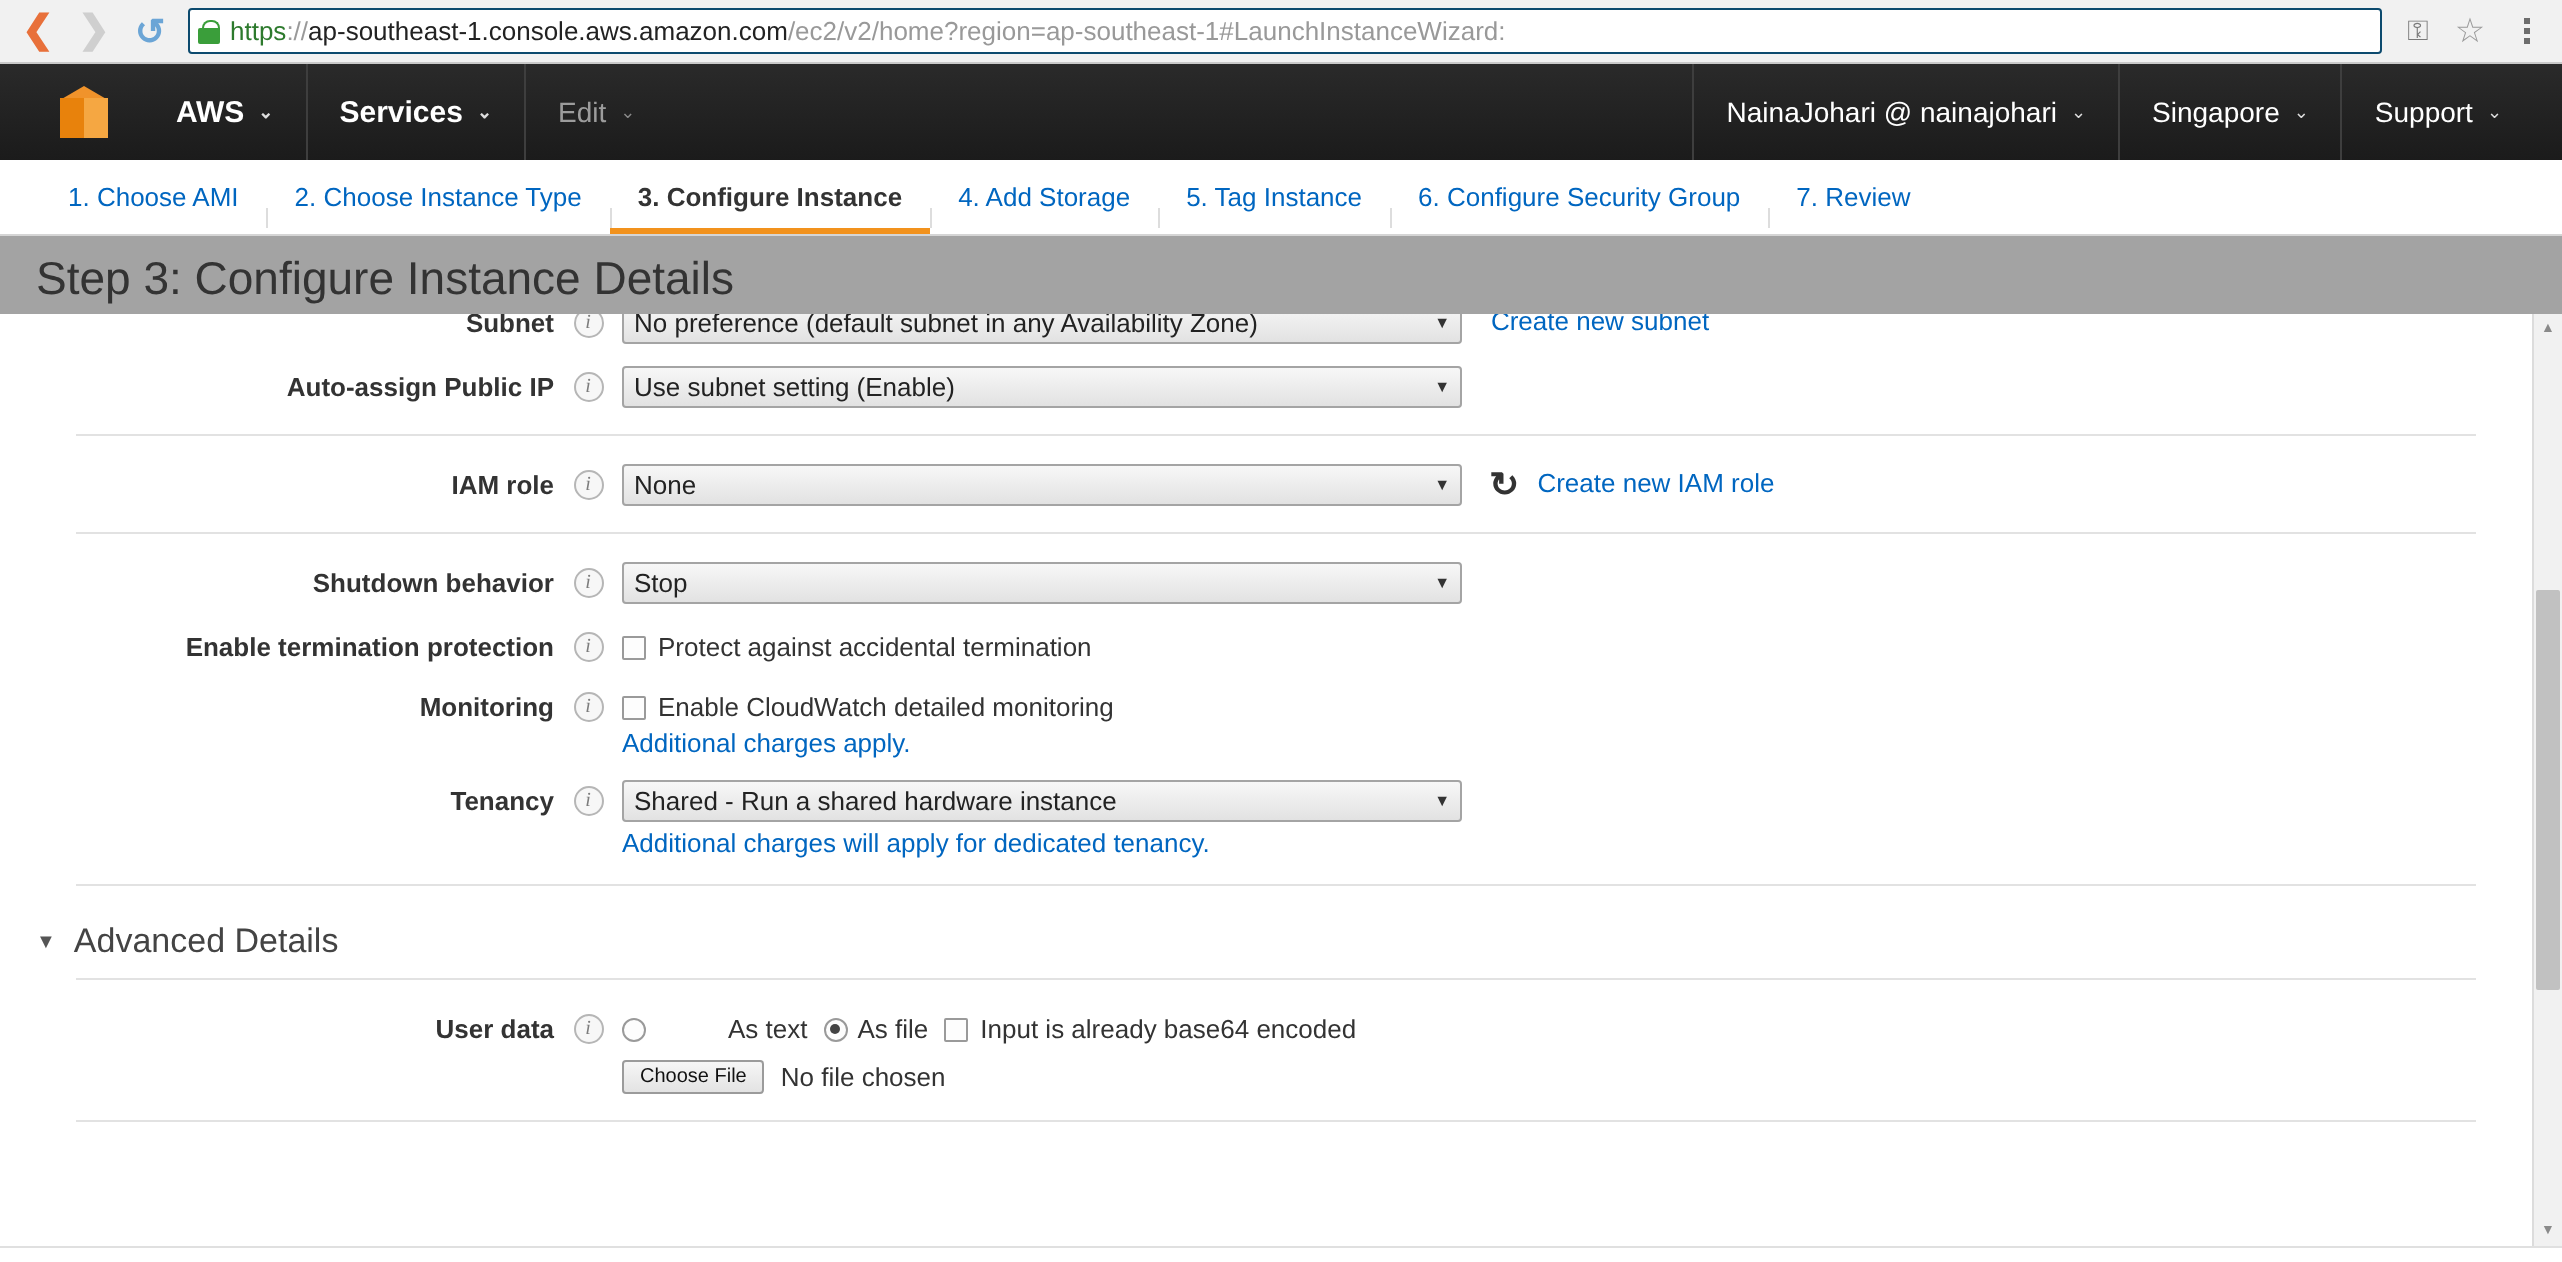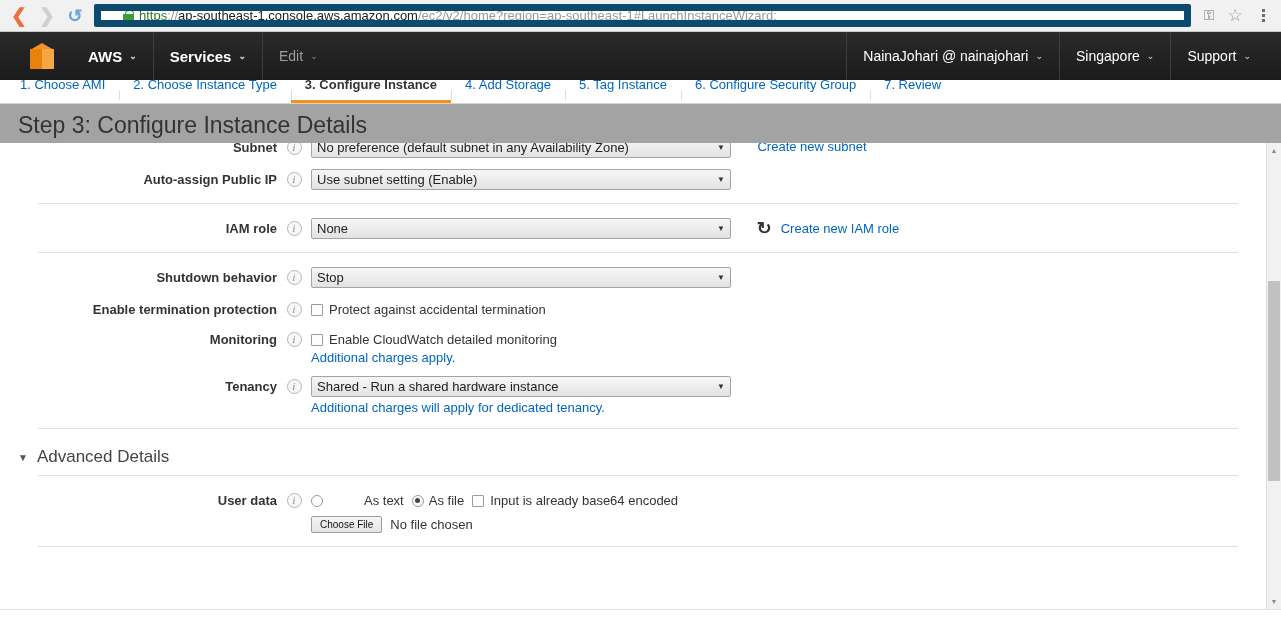--- a/index.html
+++ b/index.html
@@ -29,25 +29,25 @@
   }
   .nav-back { color: #e8703a; font-weight: bold; }
   .nav-fwd { color: #cfcfcf; font-weight: bold; }
   .nav-reload { color: #6ba5d6; font-size: 18px; font-weight: bold; }
 
   .url-field {
     flex: 1;
     height: 23px;
     margin: 0 4px;
     background: #fff;
-    border: 7px solid #0c4a6e;
+    border: 1px solid #0c4a6e;
     border-radius: 2px;
     display: flex;
     align-items: center;
-    padding: 0 22px;
+    padding: 0 4px;
     font-size: 13px;
     overflow: hidden;
     white-space: nowrap;
   }
   .lock-icon {
     width: 11px; height: 12px;
     margin-right: 5px;
     position: relative;
     flex: 0 0 auto;
   }
@@ -136,26 +136,26 @@
   .nav-item.dim { color: #9c9c9c; }
   .nav-item.noborder { border-left: none; }
   .caret {
     margin-left: 7px;
     font-size: 9px;
     opacity: .85;
   }
 
   
   .wizard-tabs {
-    height: 24px;
+    height: 38px;
     background: #fff;
     border-bottom: 1px solid #d5d5d5;
     display: flex;
     align-items: flex-end;
-    padding-left: 6px;
+    padding-left: 20px;
     font-size: 13px;
   }
   .wtab {
     padding: 0 14px 8px 14px;
     color: #0066c0;
     border-bottom: 3px solid transparent;
     white-space: nowrap;
     position: relative;
   }
   .wtab + .wtab::before {
@@ -260,22 +260,21 @@
   }
 
   .lnk {
     color: #0066c0;
     font-size: 13px;
     text-decoration: none;
   }
 
   .inline-after {
     display: inline-flex;
-    align-items: center;
-    margin-left: 22px;
+    margin-left: 10px;
     vertical-align: top;
     padding-top: 2px;
   }
   .refresh-ico {
     font-size: 17px;
     color: #333;
     font-weight: bold;
     margin-right: 9px;
     line-height: 1;
     display: inline-block;

